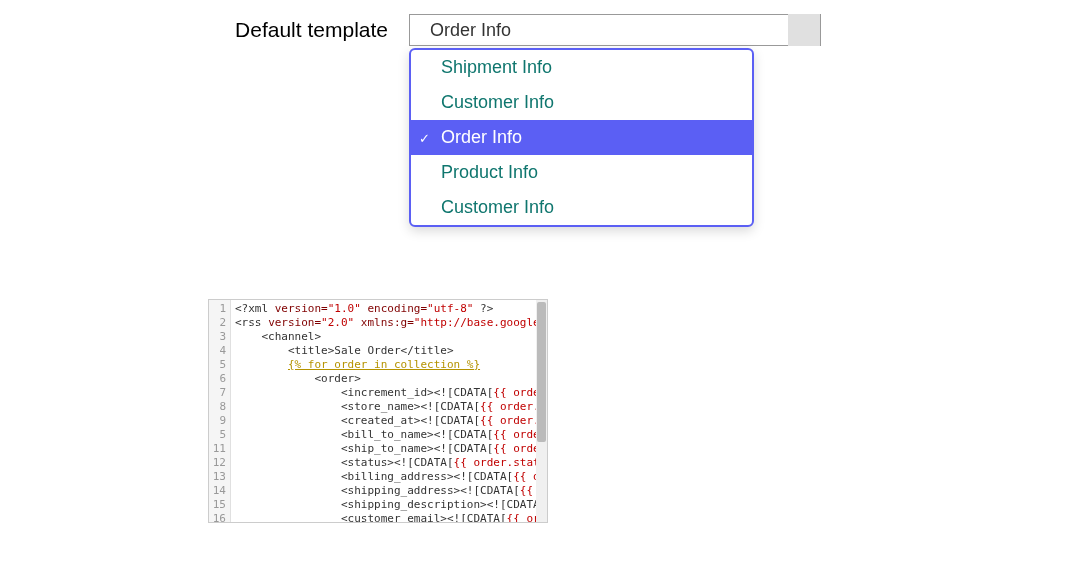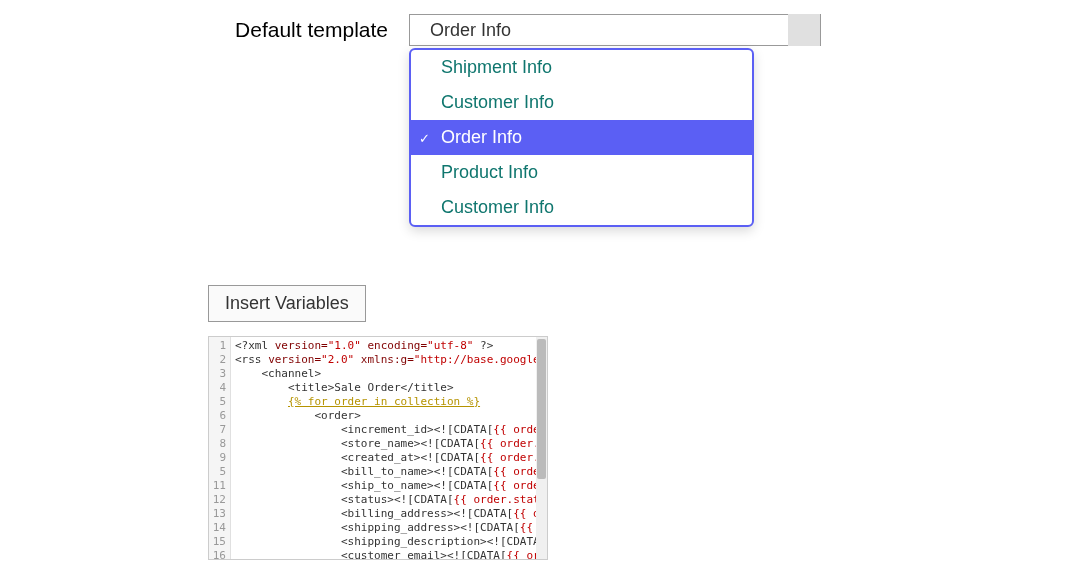--- a/index.html
+++ b/index.html
@@ -168,21 +168,20 @@
       </div>
       <div class="dropdown-item">
         <span>Customer Info</span>
       </div>
     </div>
   </div>
 </div>
 
 <div class="form-row row2">
   <div class="field">
-    <div class="insert-btn">Insert Variables</div>
     <div class="code-editor">
       <div class="gutter" id="gutter">
           <div>1</div>
           <div>2</div>
           <div>3</div>
           <div>4</div>
           <div>5</div>
           <div>6</div>
           <div>7</div>
           <div>8</div>

